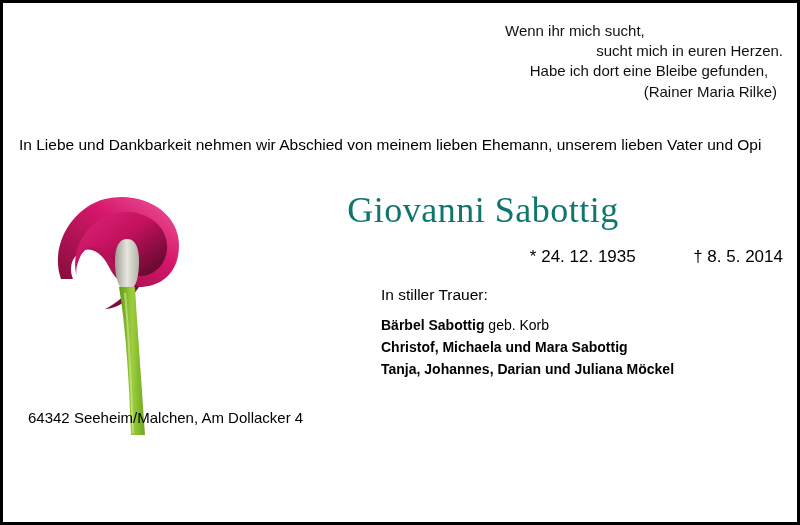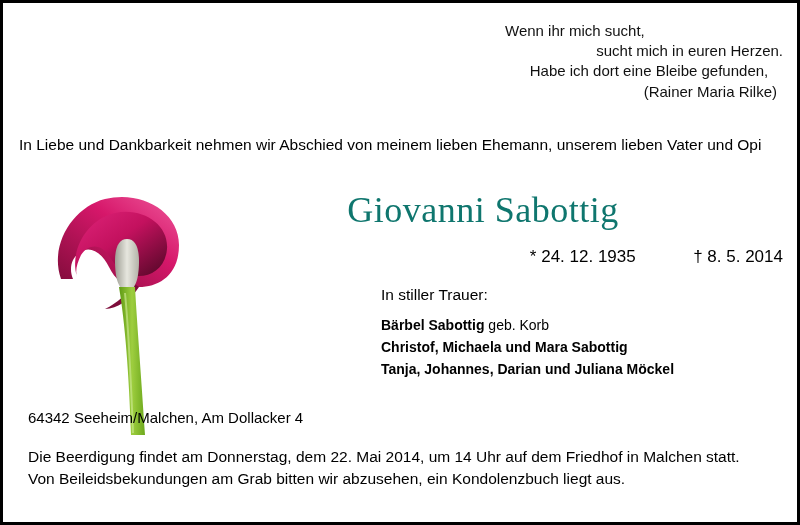--- a/index.html
+++ b/index.html
@@ -197,18 +197,14 @@
     <div>
       <span>Christof, Michaela und Mara Sabottig</span><span class="reg"></span>
     </div>
     <div>
       <span>Tanja, Johannes, Darian und Juliana Möckel</span><span class="reg"></span>
     </div>
   </div>
 
   <div class="address">64342 Seeheim/Malchen, Am Dollacker 4</div>
 
-  <div class="footer">
-    <div>Die Beerdigung findet am Donnerstag, dem 22. Mai 2014, um 14 Uhr auf dem Friedhof in Malchen statt.</div>
-    <div>Von Beileidsbekundungen am Grab bitten wir abzusehen, ein Kondolenzbuch liegt aus.</div>
-  </div>
 
 </div>
 
 </body></html>

